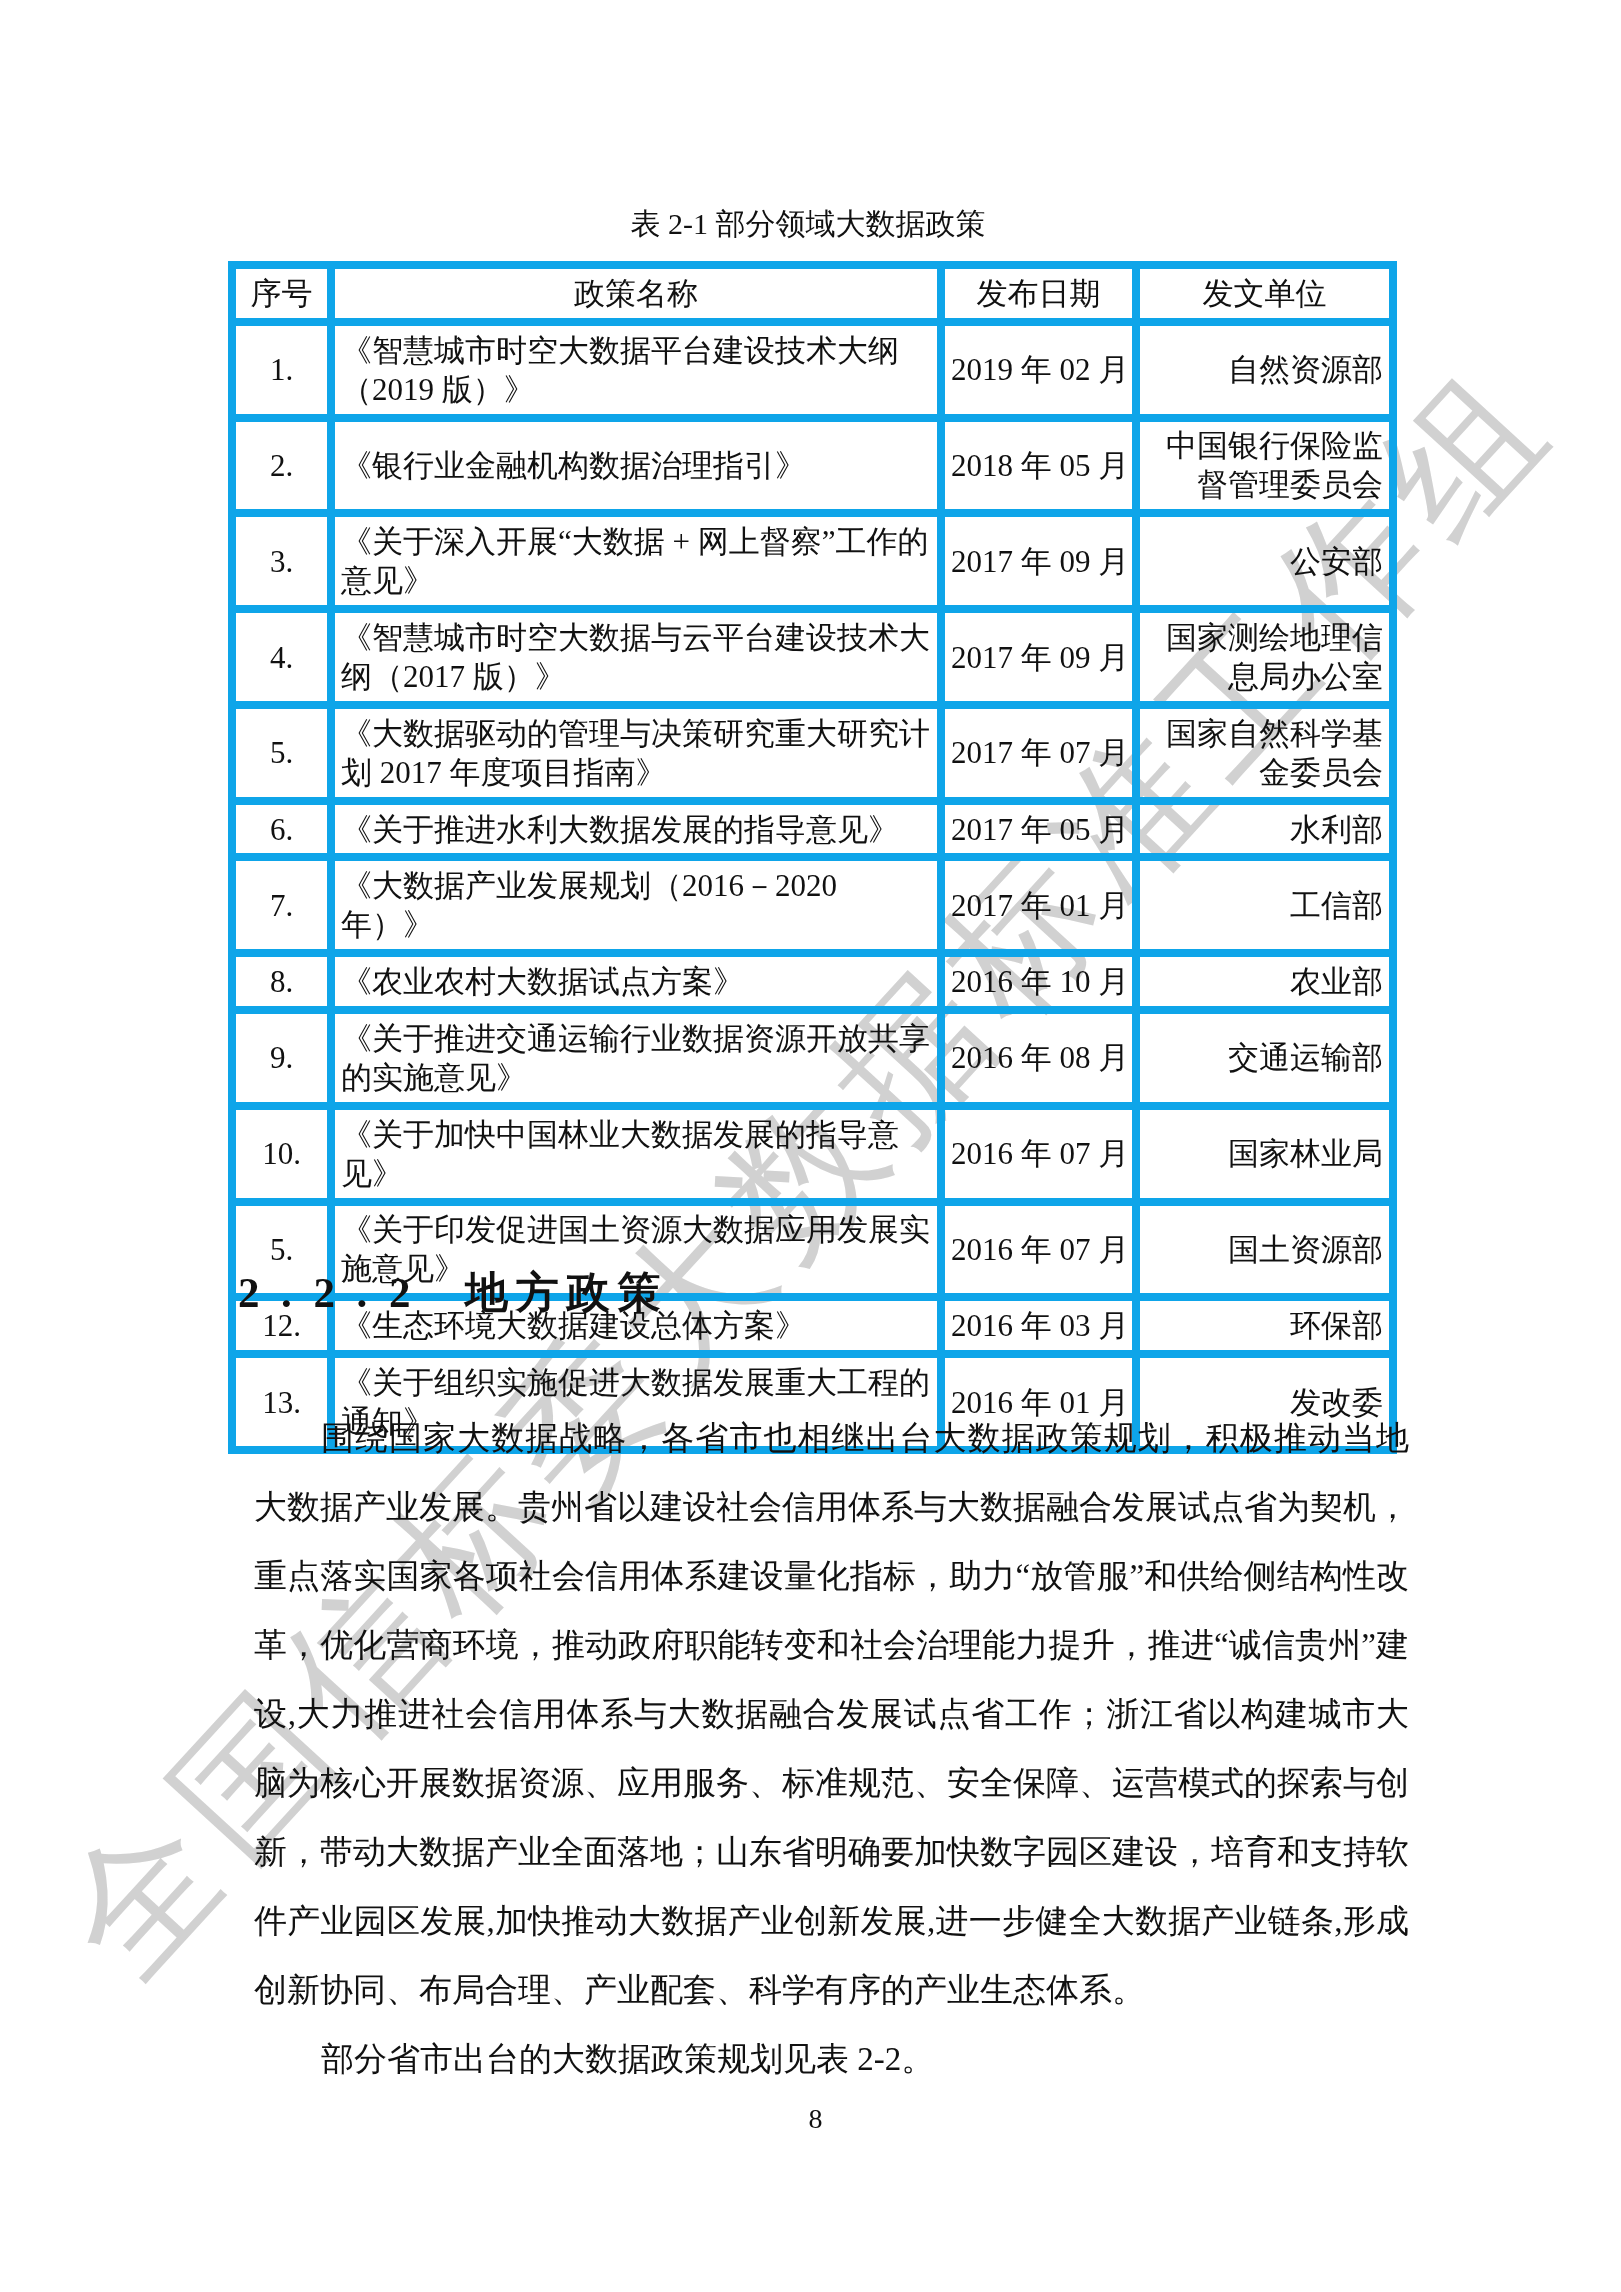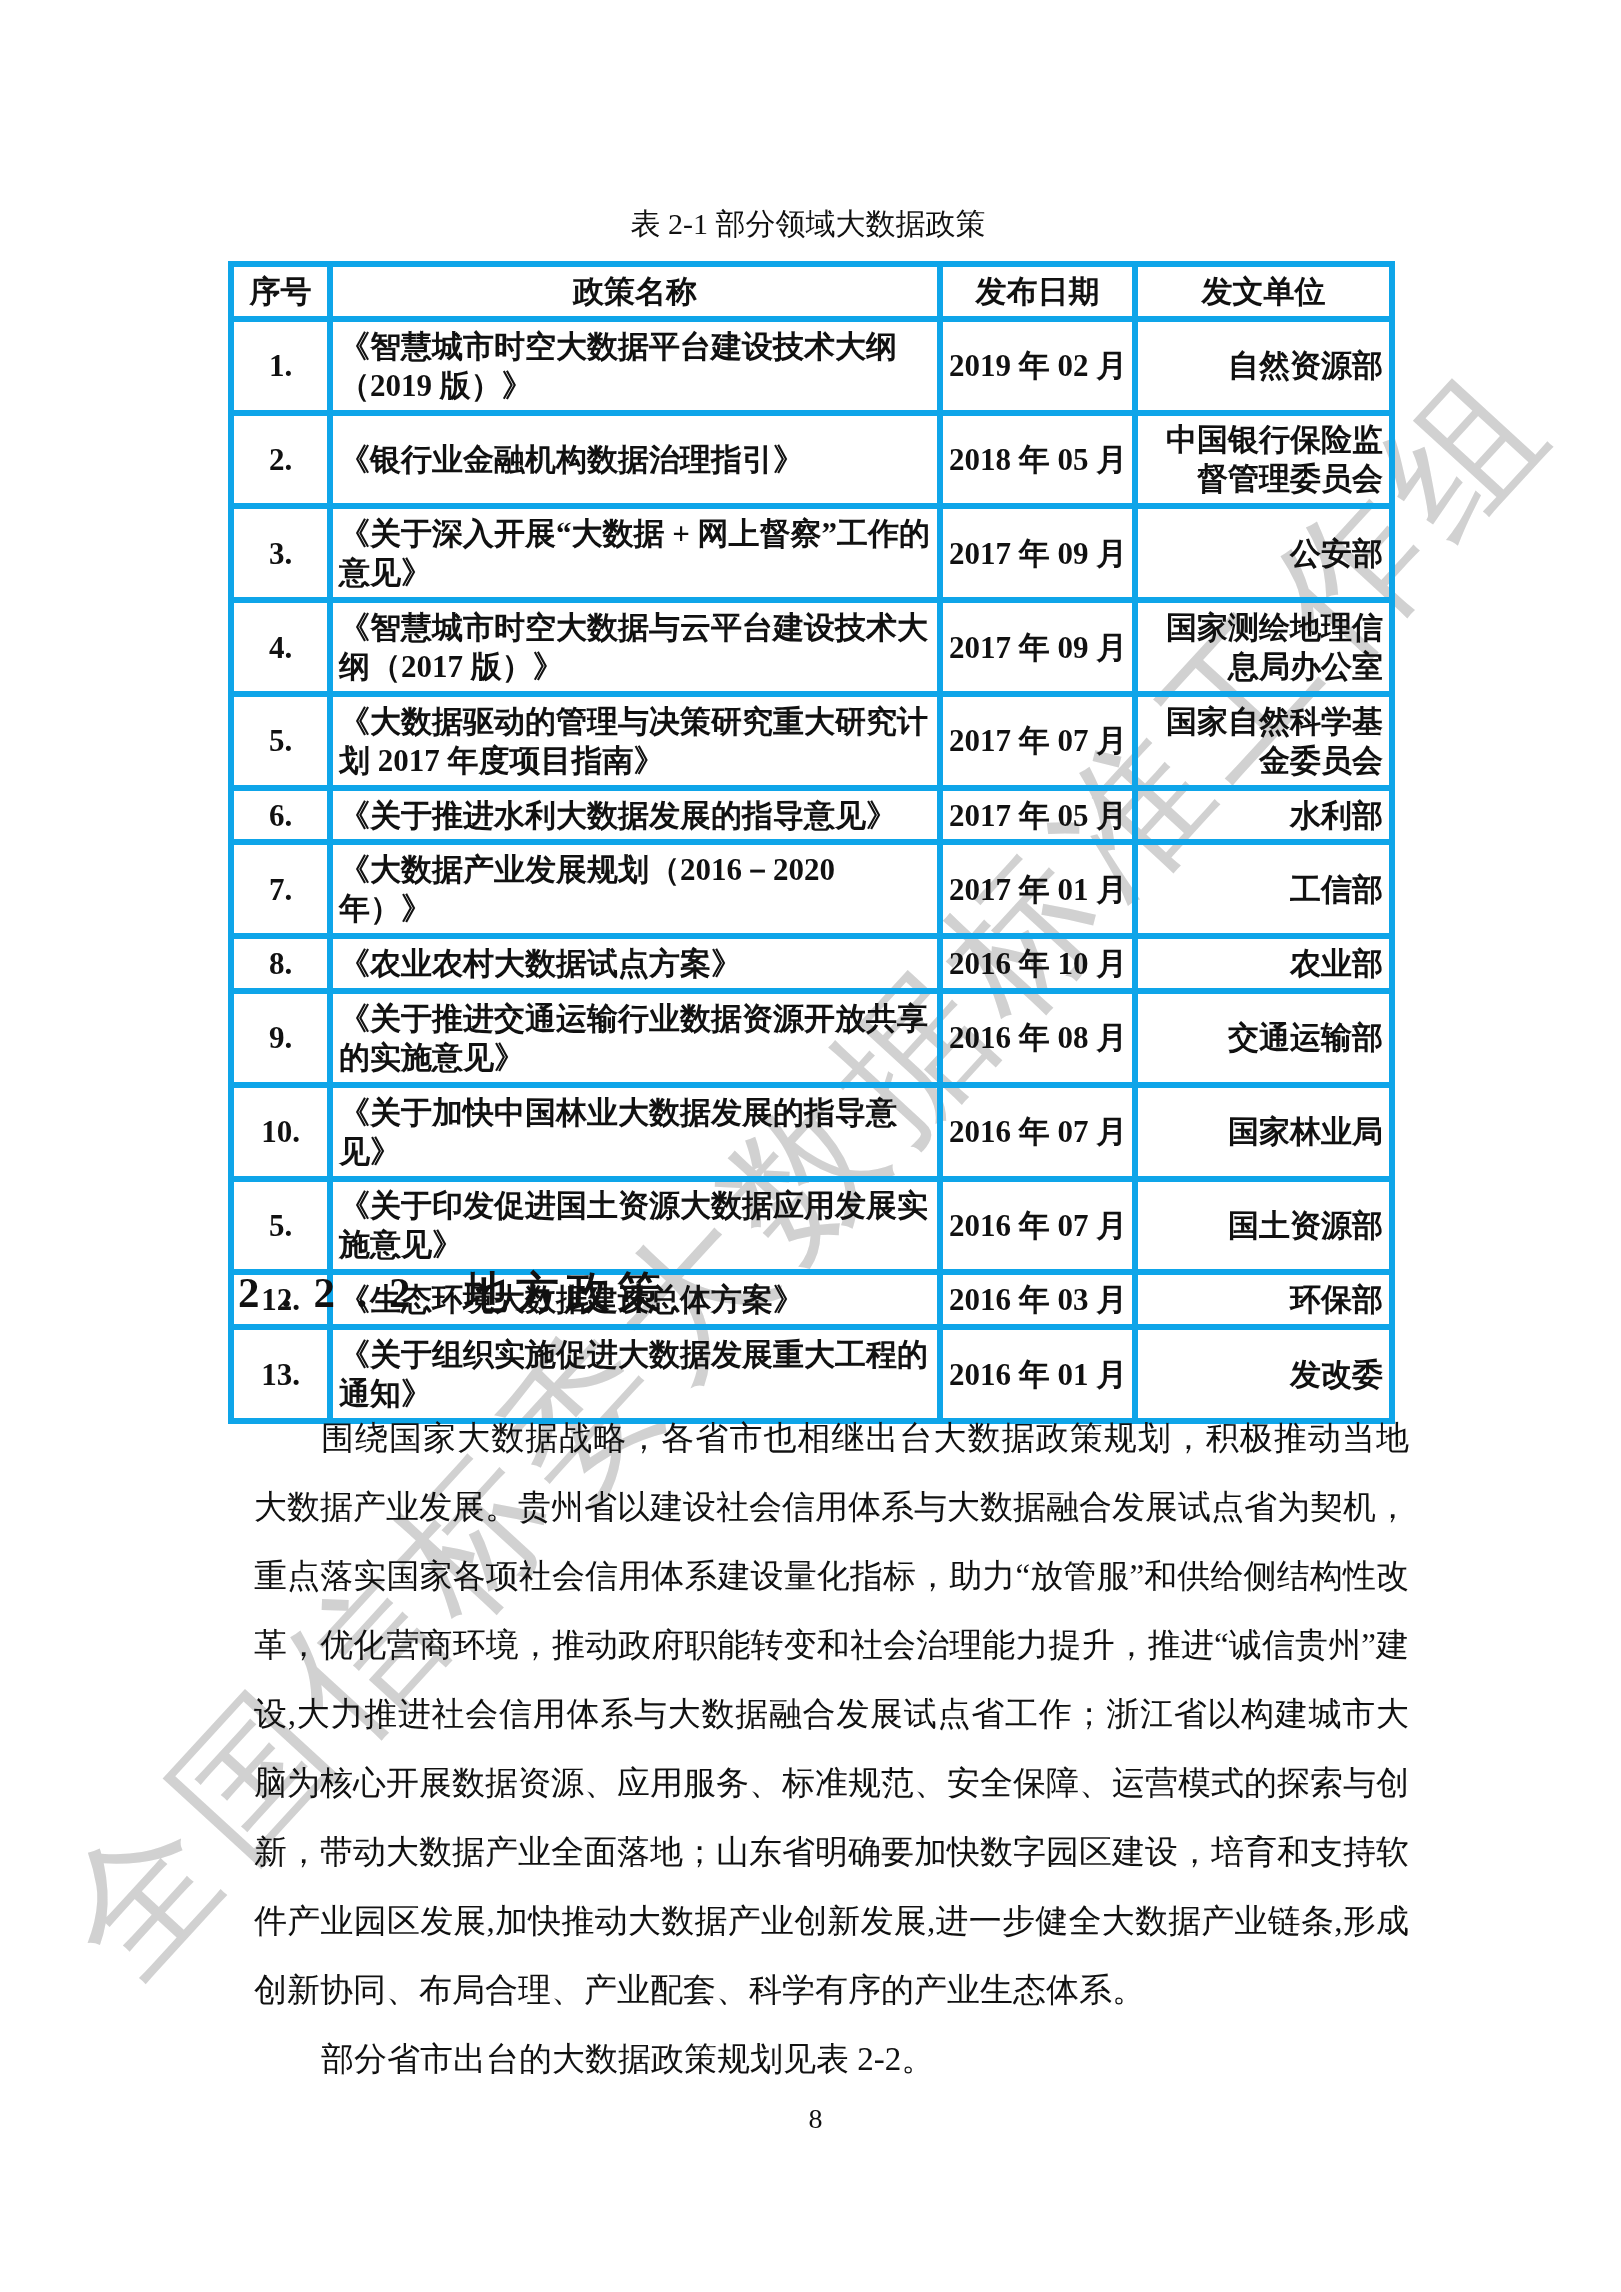--- a/index.html
+++ b/index.html
@@ -37,22 +37,22 @@
     line-height: 39px;
   }
   table.policy {
     position: absolute;
     top: 261px; left: 228px;
     width: 1160px;
     border-collapse: collapse;
     table-layout: fixed;
   }
   table.policy th, table.policy td {
-    border: 6px solid #0ea5e9;
-    font-weight: bold;
+    border: 8px solid #0ea5e9;
+    font-weight: normal;
     font-size: 31px;
     line-height: 39px;
     padding: 4.9px 5.9px;
     vertical-align: middle;
     background: transparent;
   }
   col.c-no   { width: 99px; }
   col.c-name { width: 610px; }
   col.c-date { width: 195px; }
   col.c-unit { width: 257px; }

